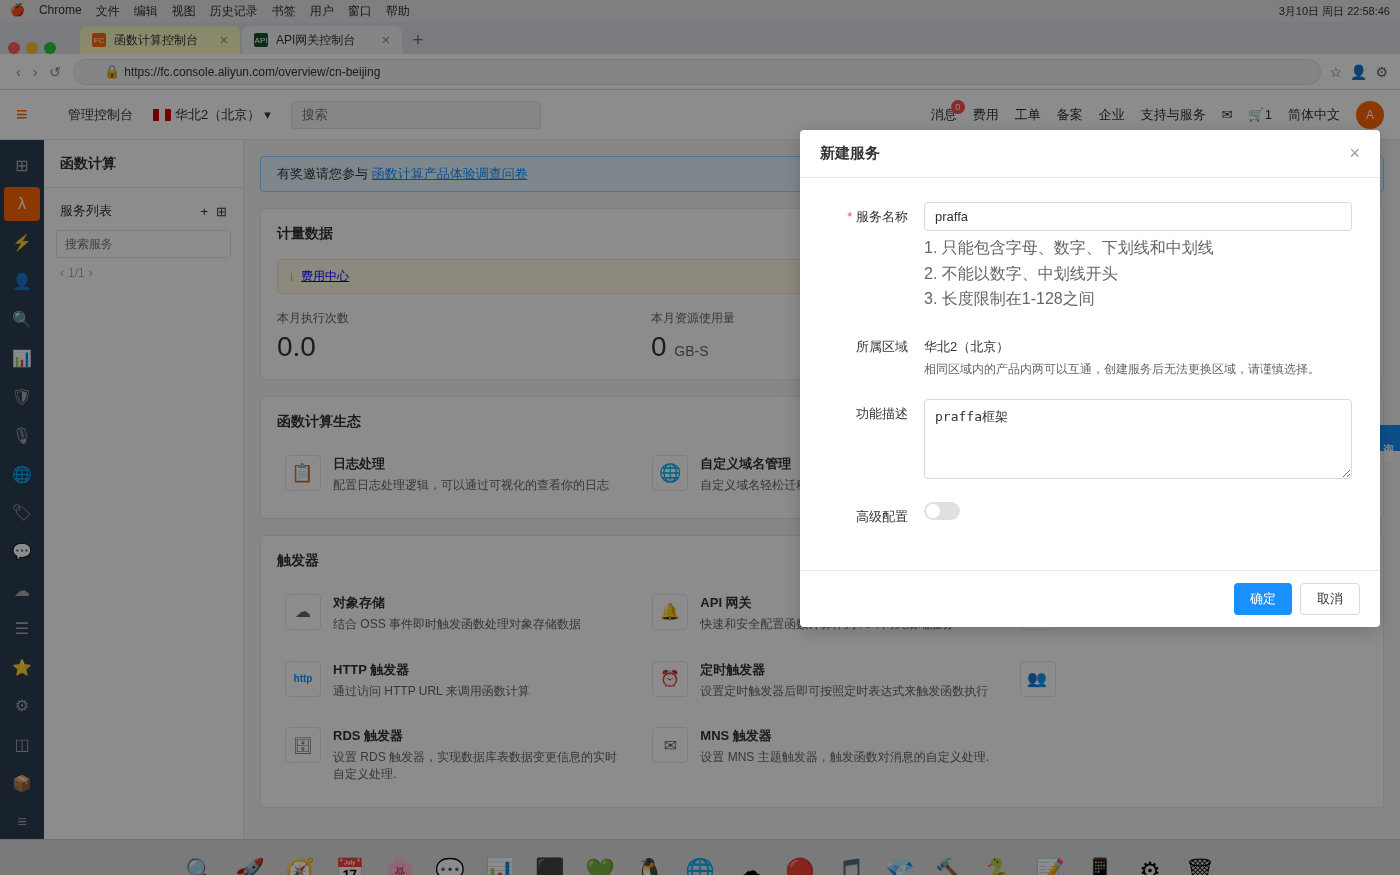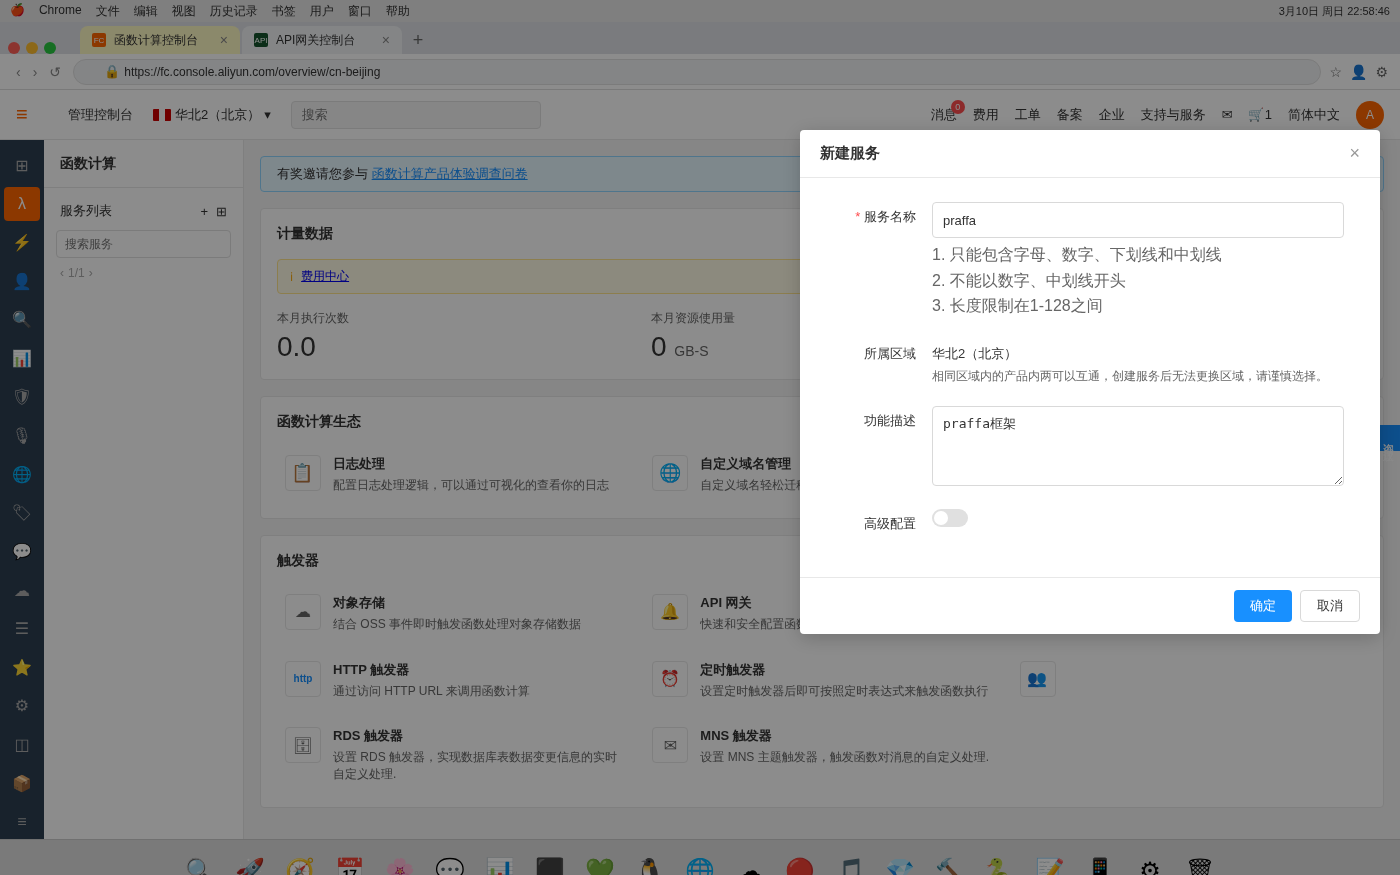--- a/index.html
+++ b/index.html
@@ -320,21 +320,21 @@
     .dialog-header {
       height: 48px;
       display: flex;
       align-items: center;
       padding: 0 20px;
       border-bottom: 1px solid #e8e8e8;
       justify-content: space-between;
     }
     .dialog-title { font-size: 15px; font-weight: bold; color: #333; }
     .dialog-close { font-size: 18px; color: #999; cursor: pointer; }
-    .dialog-body { padding: 24px 36px; }
+    .dialog-body { padding: 24px 28px; }
     .form-row {
       display: flex;
       align-items: flex-start;
       margin-bottom: 20px;
       gap: 16px;
     }
     .form-label {
       width: 80px;
       text-align: right;
       font-size: 13px;
@@ -342,21 +342,21 @@
       padding-top: 6px;
       flex-shrink: 0;
     }
     .form-label-required::before {
       content: "* ";
       color: #ff4d4f;
     }
     .form-field { flex: 1; }
     .form-input {
       width: 100%;
-      height: 36px;
+      height: 29px;
       border: 1px solid #d9d9d9;
       border-radius: 4px;
       padding: 0 10px;
       font-size: 13px;
       color: #333;
       outline: none;
     }
     .form-textarea {
       width: 100%;
       height: 80px;

